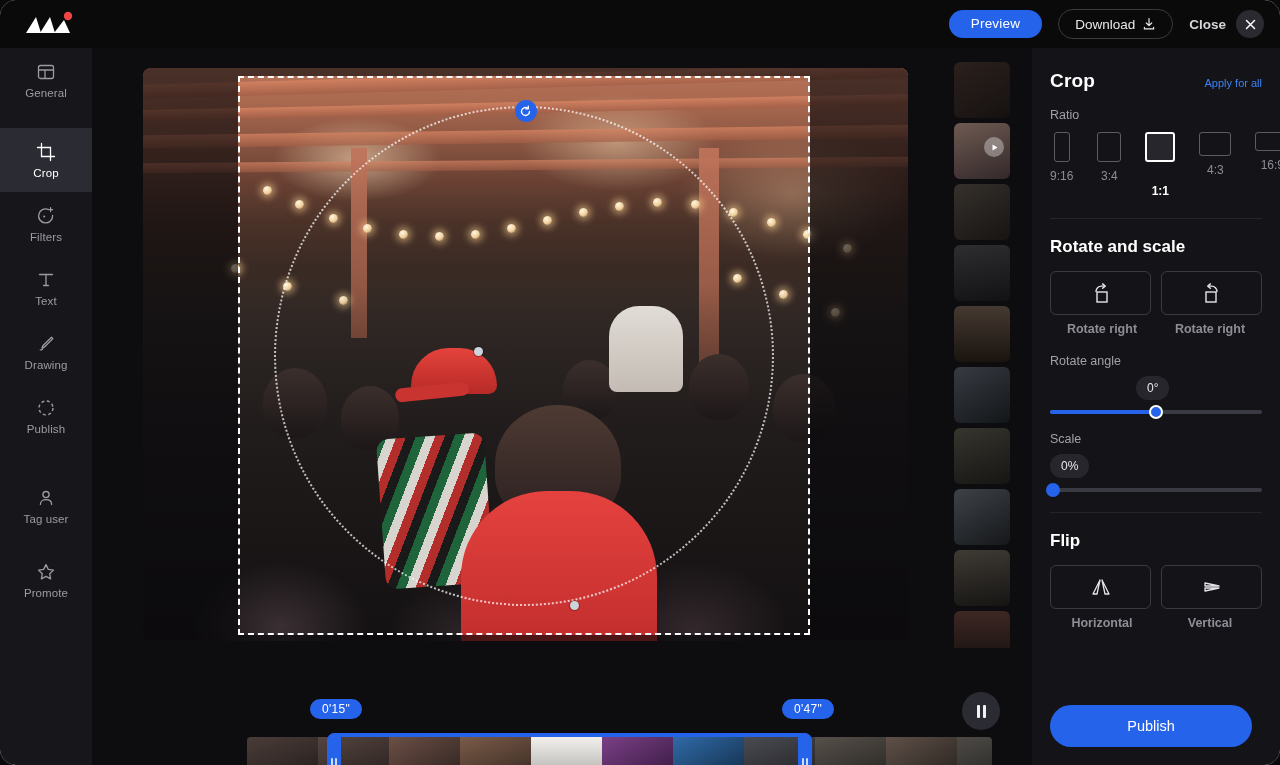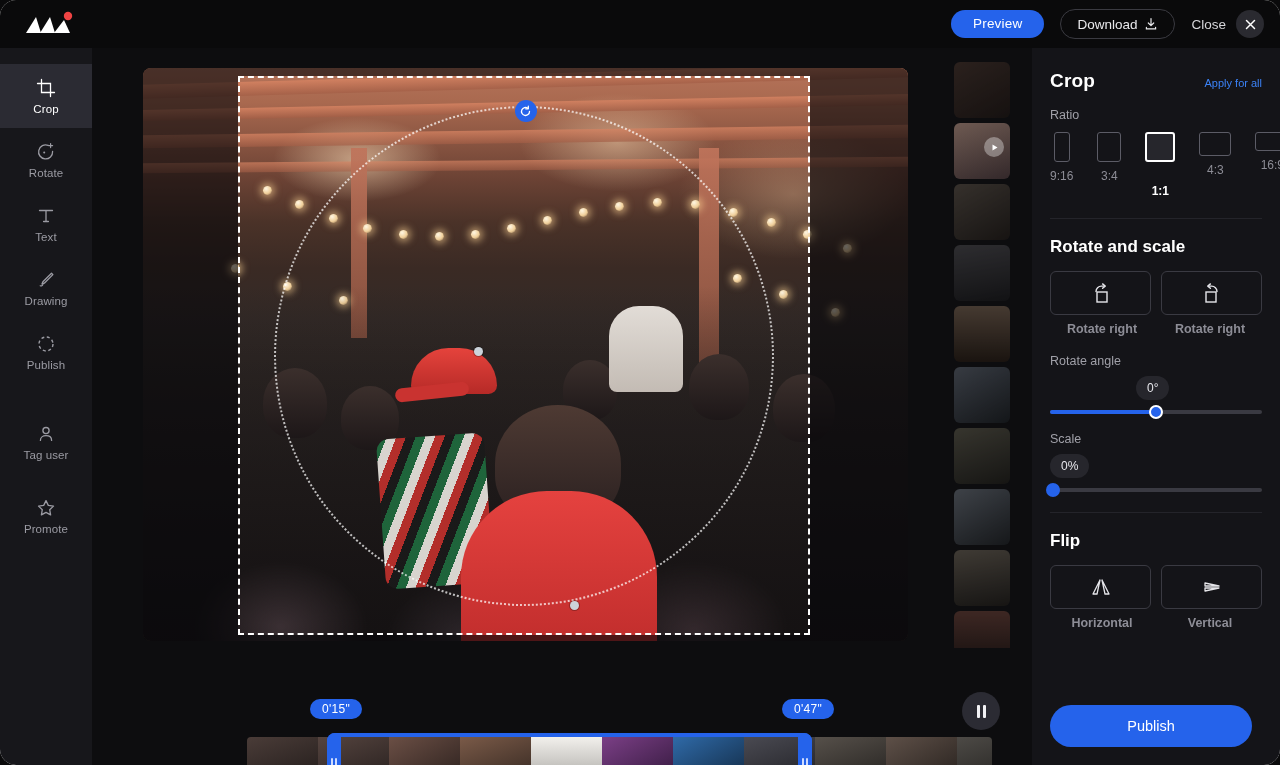--- a/index.html
+++ b/index.html
@@ -36,21 +36,21 @@
     cursor: pointer; letter-spacing: .2px;
   }
   .btn-download {
     background: transparent; color: #e9e9ec;
     border: 1px solid #3a3a41; border-radius: 999px;
     height: 30px; padding: 0 16px;
     font-size: 13.5px; font-family: "Liberation Sans", sans-serif;
     cursor: pointer; display: flex; align-items: center; gap: 7px;
   }
   .close-wrap { display: flex; align-items: center; gap: 10px; }
-  .close-label { color: #d6d6da; font-size: 13.5px; }
+  .close-label { color: #d6d6da; font-size: 13.5px; font-weight: bold; }
   .close-circle {
     width: 28px; height: 28px; border-radius: 50%;
     background: #2a2a30; display: flex; align-items: center; justify-content: center;
     cursor: pointer;
   }
 
   
   .sidebar {
     position: absolute; left: 0; top: 48px; width: 92px; height: 717px;
     background: #17171b;
@@ -336,37 +336,44 @@
           <svg width="13" height="13" viewBox="0 0 13 13">
             <path d="M2.5 2.5l8 8M10.5 2.5l-8 8" stroke="#ffffff" stroke-width="1.5" stroke-linecap="round"></path>
           </svg>
         </span>
       </div>
     </div>
   </div>
 
   <div class="sidebar">
 
+    <div class="side-item">
+      <svg width="20" height="20" viewBox="0 0 20 20">
+        <rect x="2.5" y="3.5" width="15" height="13" rx="2" fill="none" stroke="currentColor" stroke-width="1.3"></rect>
+        <path d="M2.5 8h15M9 8v8.5" stroke="currentColor" stroke-width="1.3"></path>
+      </svg>
+      <span class="side-label">General</span>
+    </div>
 
     <div class="side-gap-1"></div>
 
     <div class="side-item active">
       <svg width="20" height="20" viewBox="0 0 20 20">
         <path d="M5.5 1.5v13h13M1.5 5.5h13v13" fill="none" stroke="currentColor" stroke-width="1.3" stroke-linecap="round"></path>
       </svg>
       <span class="side-label">Crop</span>
     </div>
 
     <div class="side-item">
       <svg width="20" height="20" viewBox="0 0 20 20">
         <path d="M16.6 9.5a7 7 0 11-4.4-6.1" fill="none" stroke="currentColor" stroke-width="1.3" stroke-linecap="round"></path>
         <path d="M14.6 1.6v4M12.6 3.6h4" stroke="currentColor" stroke-width="1.2" stroke-linecap="round"></path>
         <circle cx="8.2" cy="10.4" r="1" fill="currentColor"></circle>
       </svg>
-      <span class="side-label">Rotate</span>
+      <span class="side-label">Filters</span>
     </div>
 
     <div class="side-item">
       <svg width="20" height="20" viewBox="0 0 20 20">
         <path d="M3.5 4.5h13M10 4.5v11M7.6 15.5h4.8" fill="none" stroke="currentColor" stroke-width="1.3" stroke-linecap="round"></path>
       </svg>
       <span class="side-label">Text</span>
     </div>
 
     <div class="side-item">

